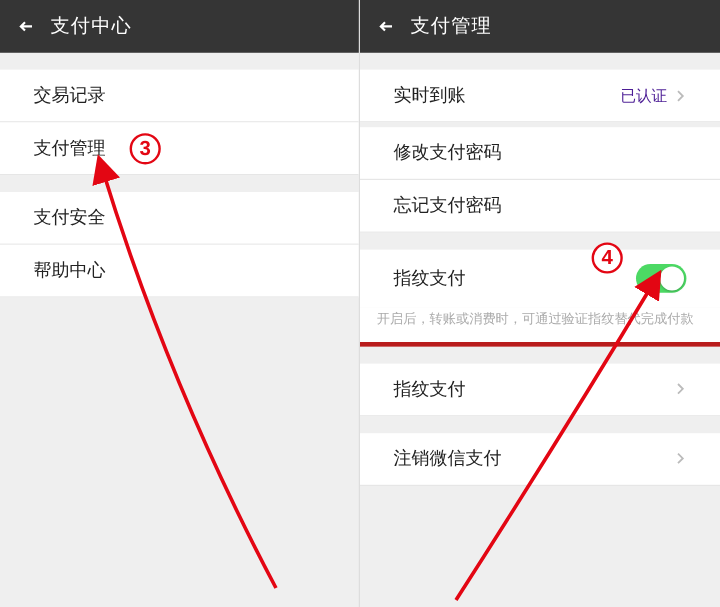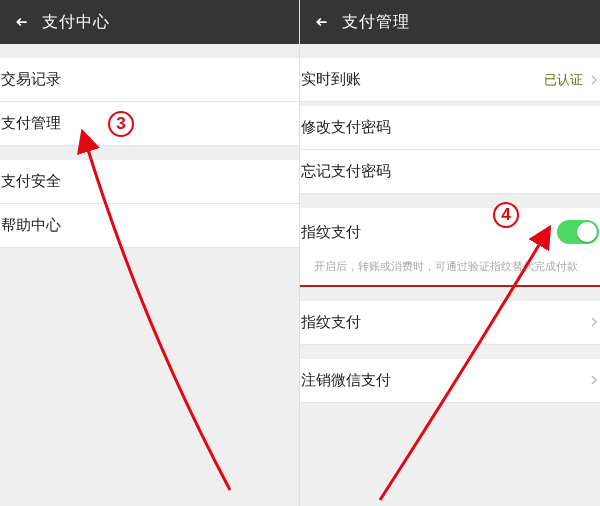--- a/index.html
+++ b/index.html
@@ -47,48 +47,48 @@
     font-size: 16px;
     margin-left: 6px;
     letter-spacing: 1px;
   }
   .content { flex: 1 1 auto; overflow: hidden; }
   
   .gap { height: 14px; background: #efefef; }
   .gap-s { height: 4px; background: #efefef; }
   .cell {
     background: #fff;
-    padding: 12px 1px;
+    padding: 12px 28px;
     font-size: 15px;
     color: #222;
     border-bottom: 1px solid #e6e6e6;
     display: flex;
     align-items: center;
     justify-content: space-between;
   }
   .cell:first-child { border-top: none; }
   .cell .sub {
-    color: #4d7c0f;
+    color: #4c1d95;
     font-size: 13px;
   }
   .cell .chev {
     color: #bbb;
     font-size: 14px;
     margin-left: 6px;
     display:flex; align-items:center;
   }
   .cell .chev svg{ width:10px; height:10px;}
   .cell .right-group{ display:flex; align-items:center;}
   .desc {
     background: #fff;
     padding: 2px 14px 10px 14px;
     font-size: 11px;
     color: #aaa;
     line-height: 1.5;
-    border-bottom: 2px solid #b91c1c;
+    border-bottom: 4px solid #b91c1c;
   }
   .toggle {
     width: 42px;
     height: 24px;
     border-radius: 12px;
     background: #4cd964;
     position: relative;
     flex: 0 0 auto;
   }
   .toggle .knob {

